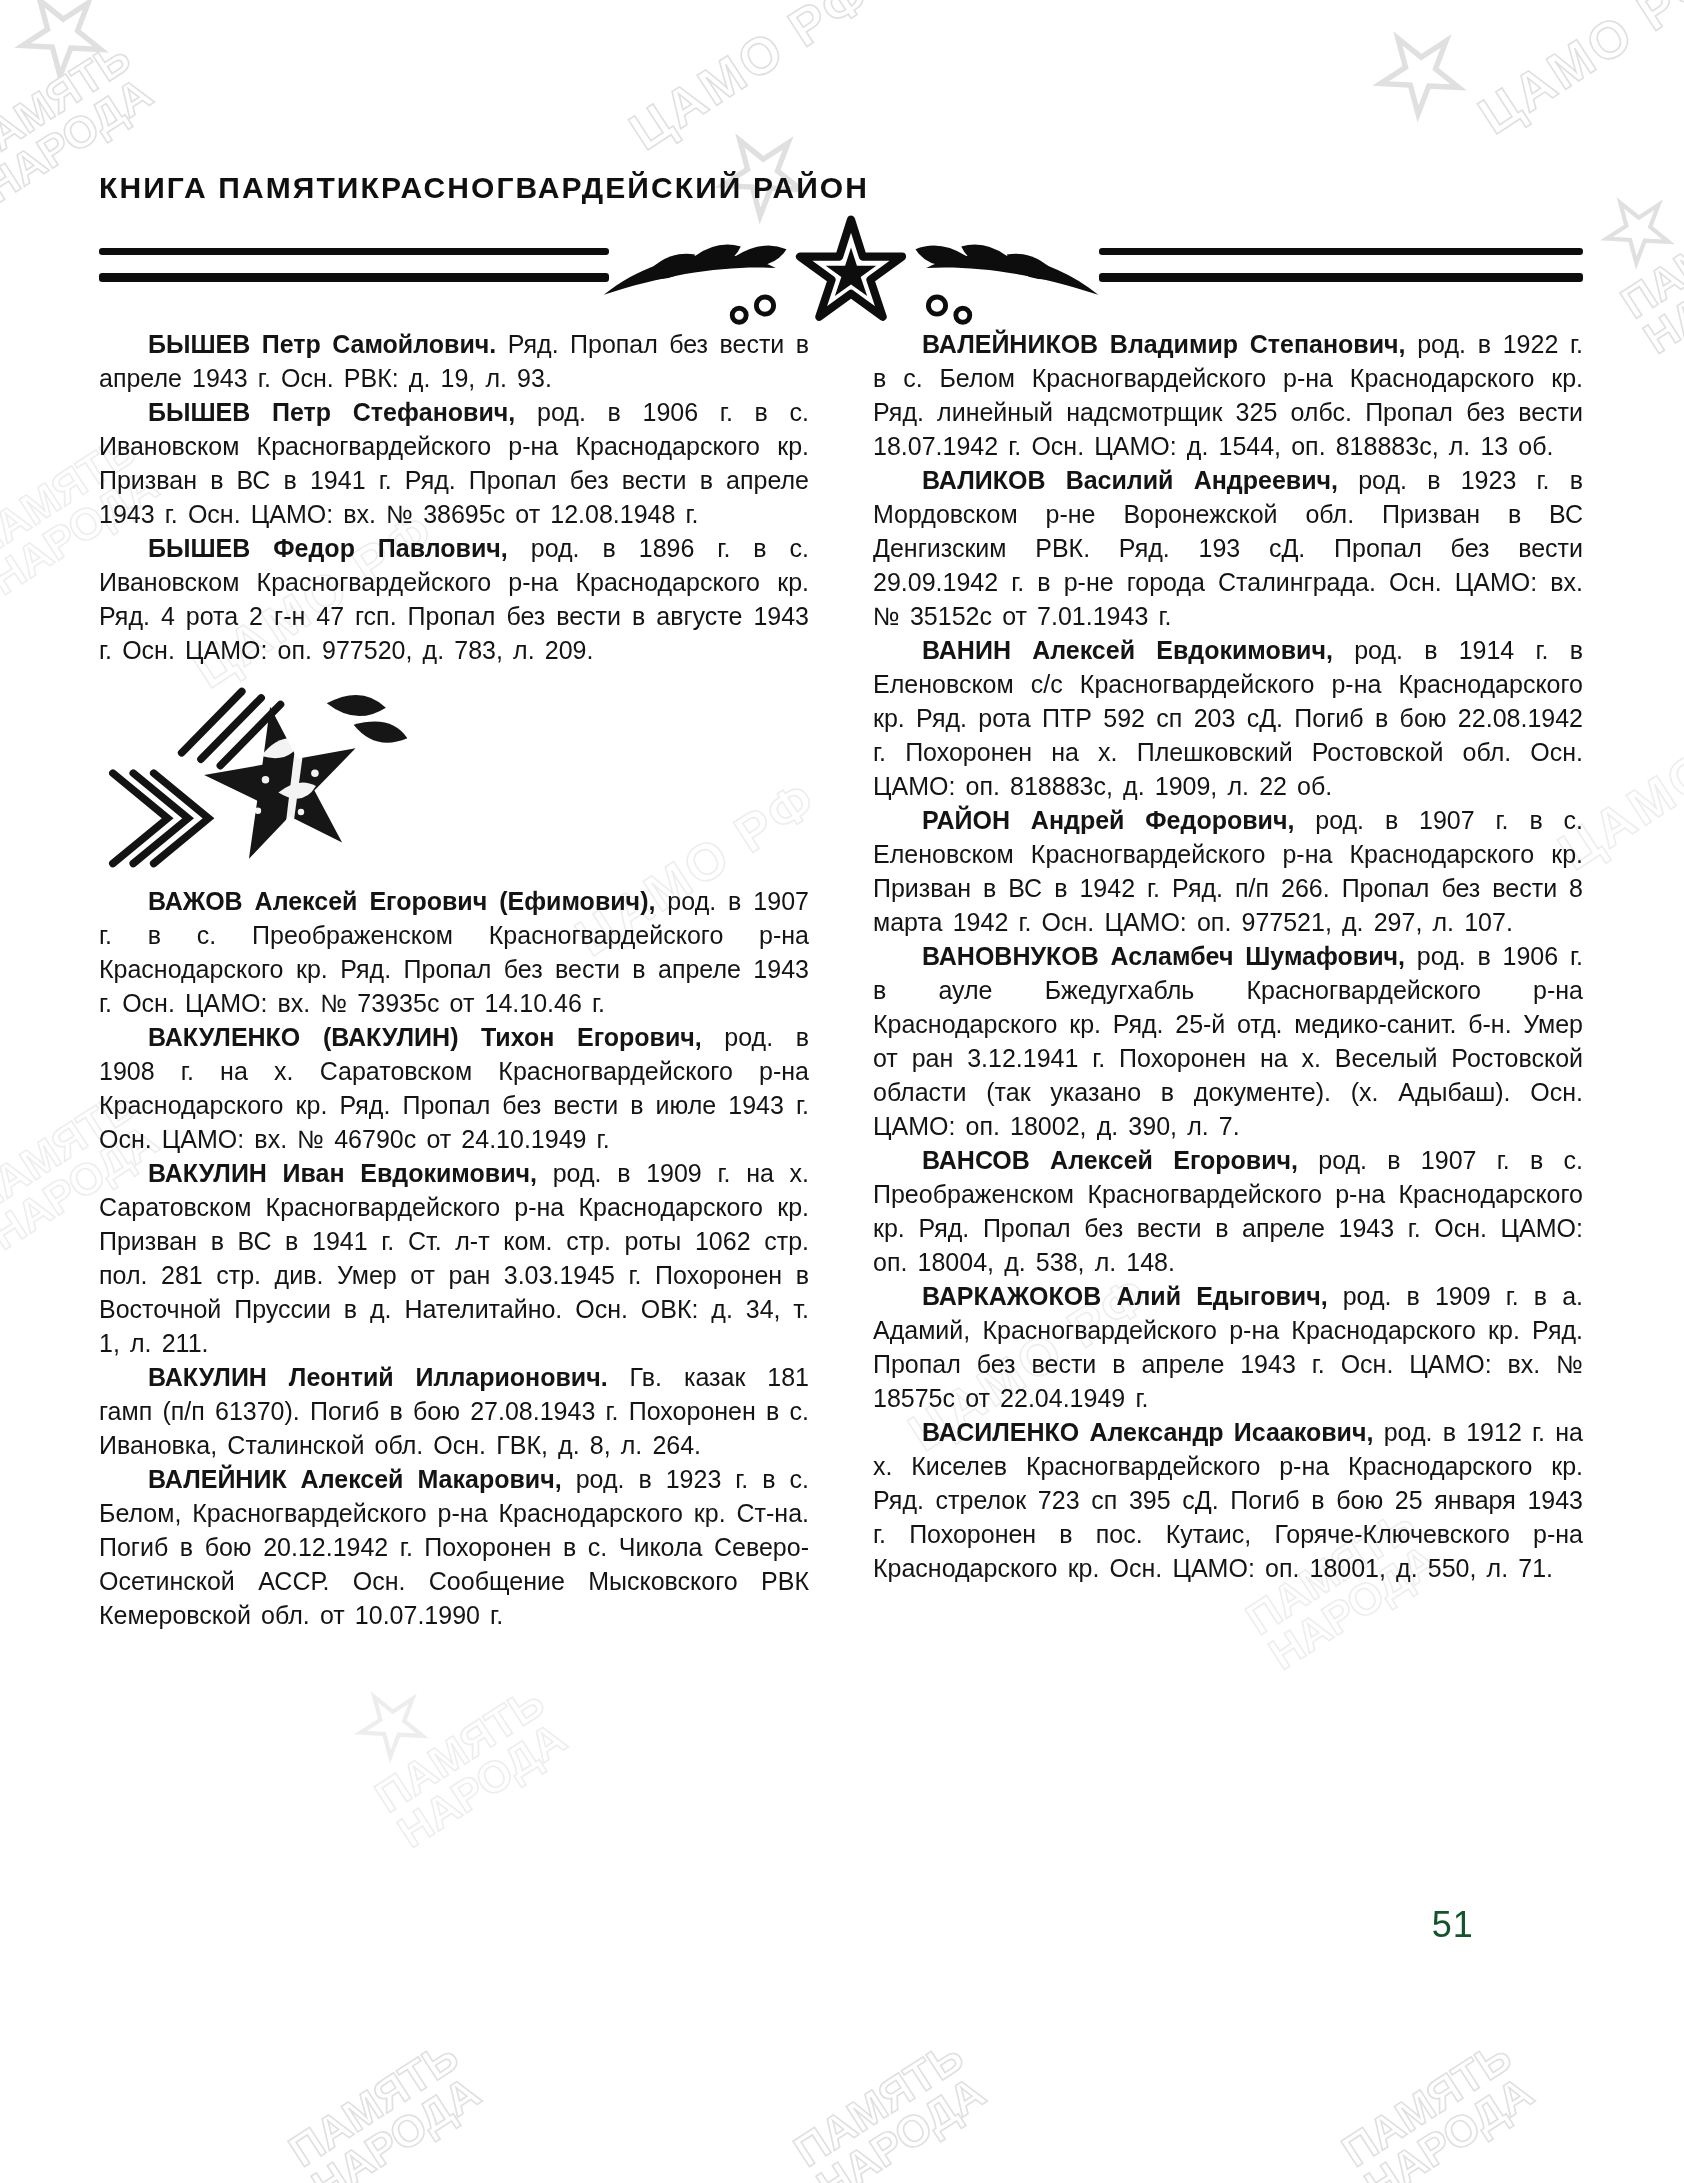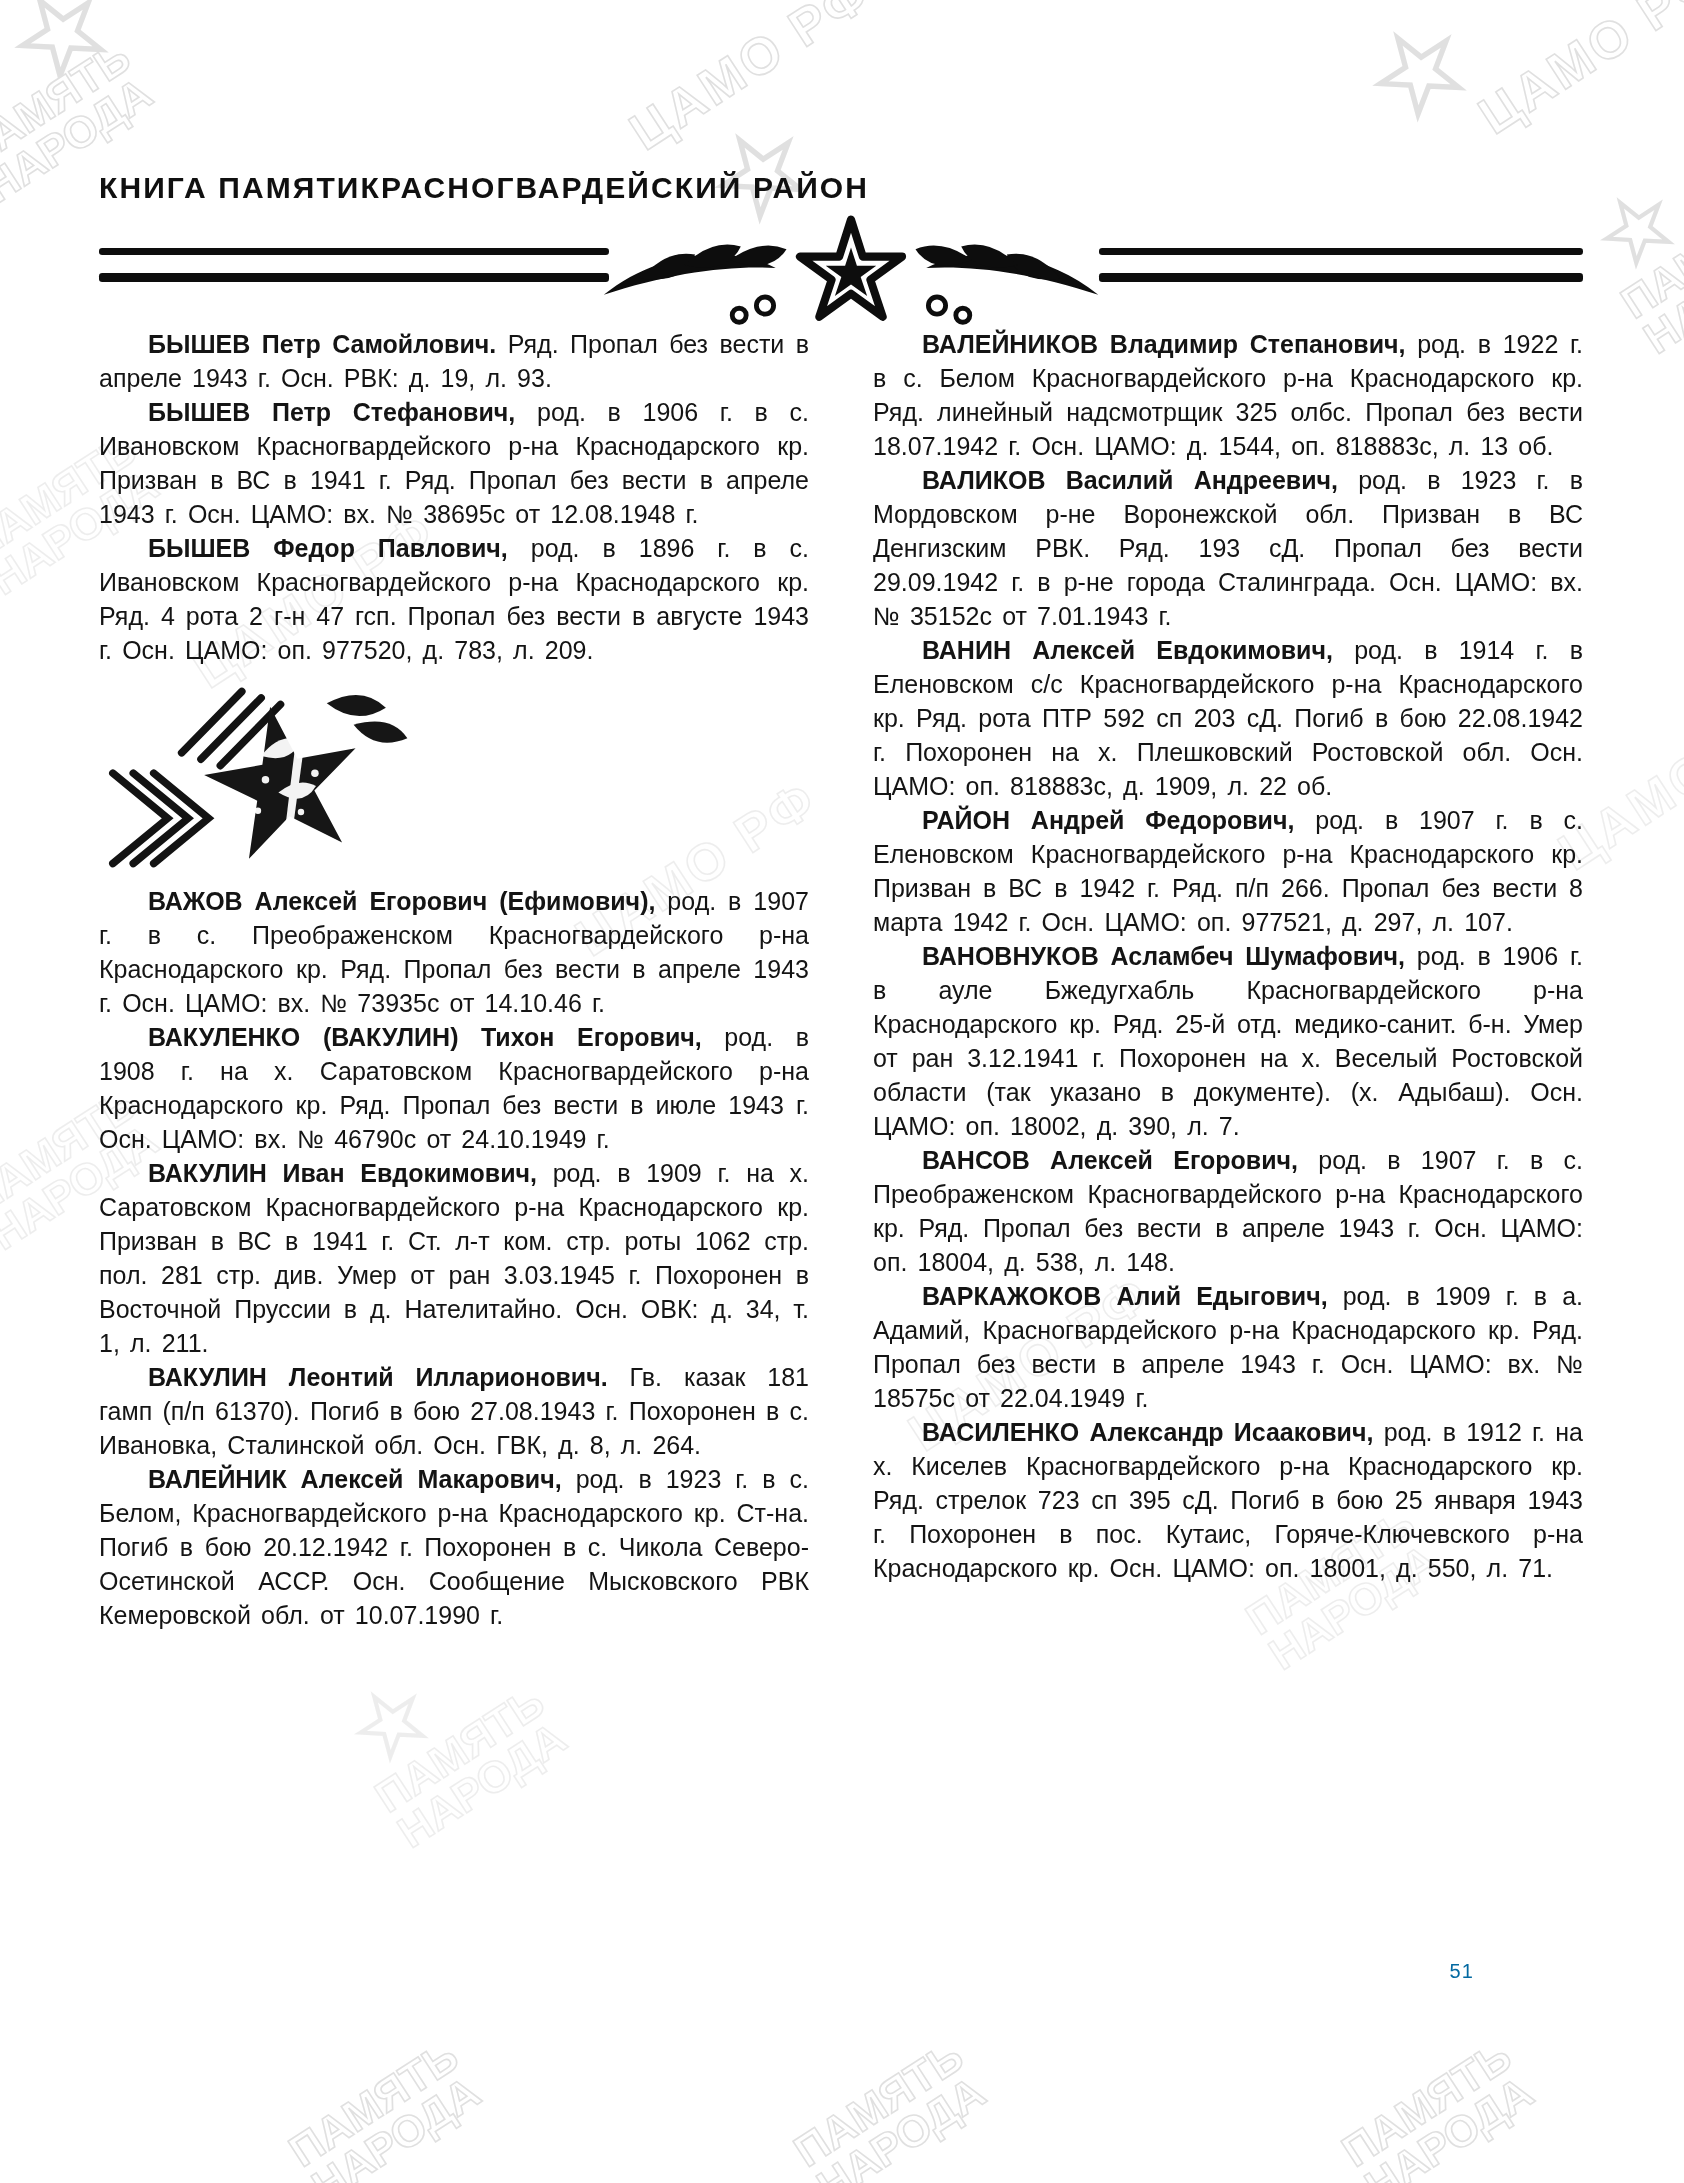--- a/index.html
+++ b/index.html
@@ -43,22 +43,22 @@
   .col{flex:1;min-width:0;}
   p.entry{
     margin:0;font-size:25px;line-height:34px;text-align:justify;
     text-indent:49px;color:#141414;
     word-spacing:3.2px;
   }
   p.entry .nm{font-weight:700;}
   .star-graphic{margin:20.4px 0 16px 2.1px;width:344px;height:181px;}
   
   .pageno{
-    position:absolute;right:211px;top:1960px;z-index:2;
-    font-size:20px;font-weight:400;color:#0369a1;letter-spacing:1.1px;
+    position:absolute;right:211px;top:1904px;z-index:2;
+    font-size:36px;font-weight:400;color:#14532d;letter-spacing:1.1px;
   }
 </style>
 </head>
 <body>
 
 <div class="page">
 
   <div>
     <span class="wm wm-lone-star" style="left:15px;top:-27px;">★</span>
     <div class="wm wm-p" style="left:-38px;top:81px;">

